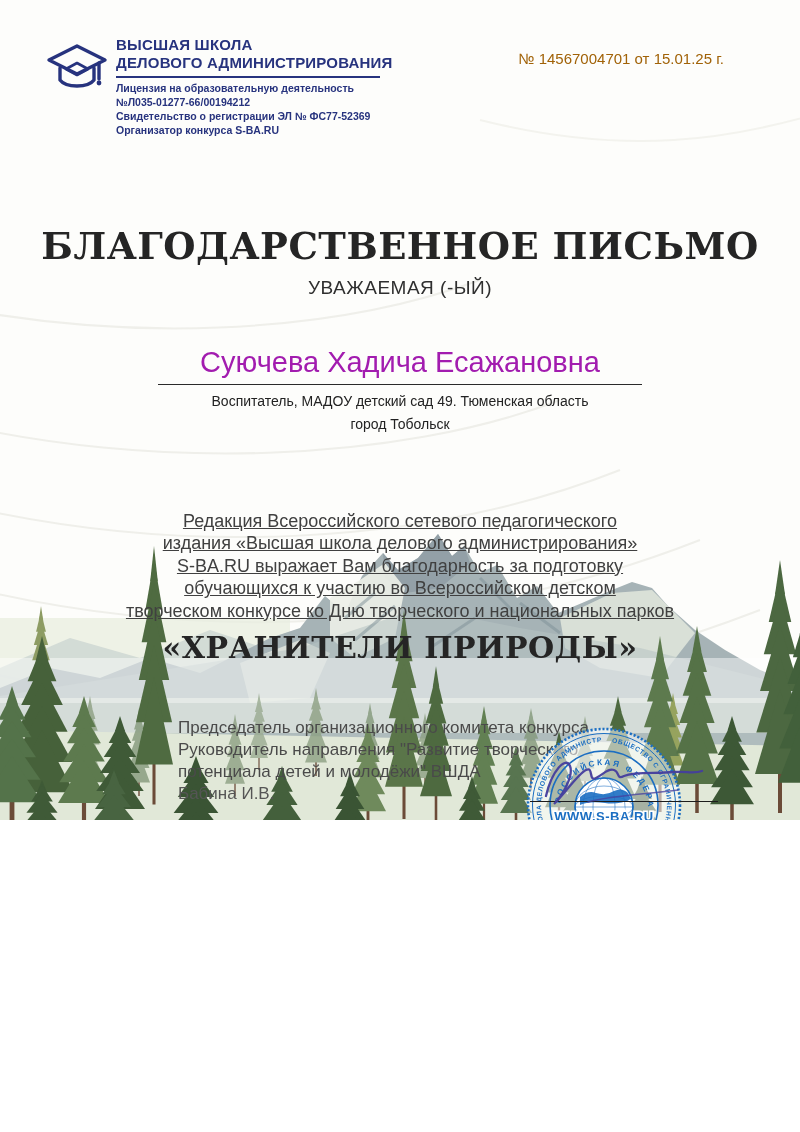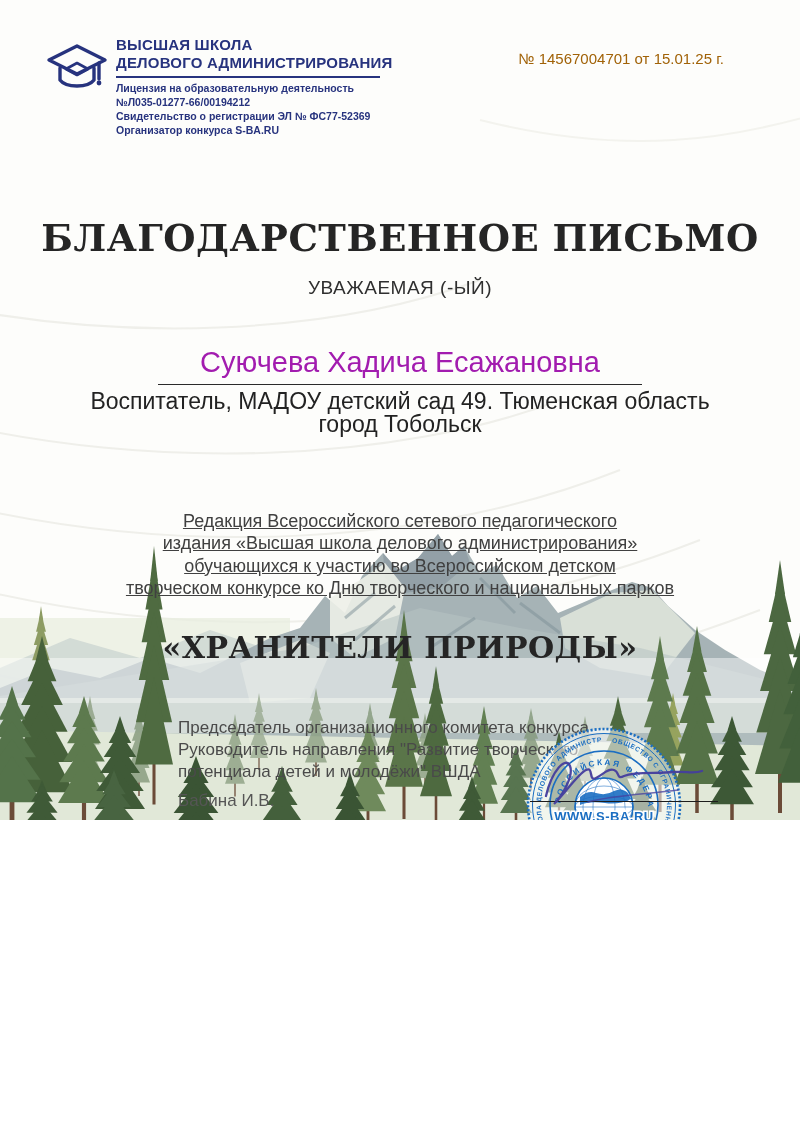--- a/index.html
+++ b/index.html
@@ -12,39 +12,39 @@
   .header{position:absolute;left:44px;top:36px;right:44px;z-index:5;}
   .logo-row{display:flex;align-items:flex-start;}
   .cap{width:66px;height:62px;flex:0 0 auto;margin-top:2px;}
   .org-block{margin-left:6px;color:#27337e;}
   .org-name{font-weight:bold;font-size:15px;line-height:1.18;letter-spacing:.2px;}
   .org-divider{width:264px;border-top:2px solid #27337e;margin:5px 0 4px 0;}
   .license{font-weight:bold;font-size:10.5px;line-height:1.32;color:#27337e;}
   .doc-number{position:absolute;right:32px;top:14px;font-size:15px;color:#a16207;}
   
   .title{
-    position:absolute;left:0;top:216px;width:100%;text-align:center;z-index:5;
+    position:absolute;left:0;top:224px;width:100%;text-align:center;z-index:5;
     font-family:"DejaVu Serif",serif;font-weight:bold;font-size:37px;
     color:#252525;white-space:nowrap;letter-spacing:.5px;
   }
   .salutation{position:absolute;left:0;top:277px;width:100%;text-align:center;z-index:5;
     font-size:19px;color:#2f2f2f;letter-spacing:.5px;}
   .recipient-name{position:absolute;left:0;top:346px;width:100%;text-align:center;z-index:5;
     font-size:29px;color:#a21caf;}
   .name-underline{position:absolute;left:158px;top:384px;width:484px;border-top:1.6px solid #2a2a2a;z-index:5;}
   .recipient-details{position:absolute;left:0;top:390px;width:100%;text-align:center;z-index:5;
-    font-size:23px;line-height:23px;color:#222;}
+    font-size:14px;line-height:23px;color:#222;}
   .body-text{position:absolute;left:0;top:510px;width:100%;text-align:center;z-index:5;
     font-size:18px;line-height:22.4px;color:#404040;text-decoration:underline;}
   .contest-title{position:absolute;left:0;top:630px;width:100%;text-align:center;z-index:5;
     font-family:"DejaVu Serif",serif;font-weight:bold;font-size:30px;color:#252525;letter-spacing:.5px;}
   
   .sign-block{position:absolute;left:178px;top:717px;width:430px;z-index:6;
     font-size:17px;line-height:22px;color:#4a4a4a;}
-  .signer-name{margin-top:7px;font-size:17px;color:#555;}
+  .signer-name{font-size:17px;color:#555;}
   .stamp{position:absolute;left:524px;top:725px;width:160px;height:160px;z-index:7;}
   .sig-line{position:absolute;left:530px;top:801px;width:188px;border-top:1.6px solid #1c1c1c;z-index:8;}
   .autograph{position:absolute;left:528px;top:730px;width:184px;height:84px;z-index:9;}
   
   .artwork{position:absolute;left:0;bottom:0;width:800px;height:302px;z-index:2;}
   .topo{z-index:1;}
 </style>
 </head>
 <body>
 
@@ -93,20 +93,21 @@
   <div class="recipient-name">Суючева Хадича Есажановна</div>
   <div class="name-underline"></div>
   <div class="recipient-details">
     <div>Воспитатель, МАДОУ детский сад 49. Тюменская область</div>
     <div>город Тобольск</div>
   </div>
 
   <div class="body-text">
     <div>Редакция Всероссийского сетевого педагогического</div>
     <div>издания «Высшая школа делового администрирования»</div>
+    <div>S-BA.RU выражает Вам благодарность за подготовку</div>
     <div>обучающихся к участию во Всероссийском детском</div>
     <div>творческом конкурсе ко Дню творческого и национальных парков</div>
   </div>
 
   <div class="contest-title">«ХРАНИТЕЛИ ПРИРОДЫ»</div>
 
   <div class="sign-block">
     <div>Председатель организационного комитета конкурса</div>
     <div>Руководитель направления "Развитие творческого</div>
     <div>потенциала детей и молодёжи" ВШДА</div>

